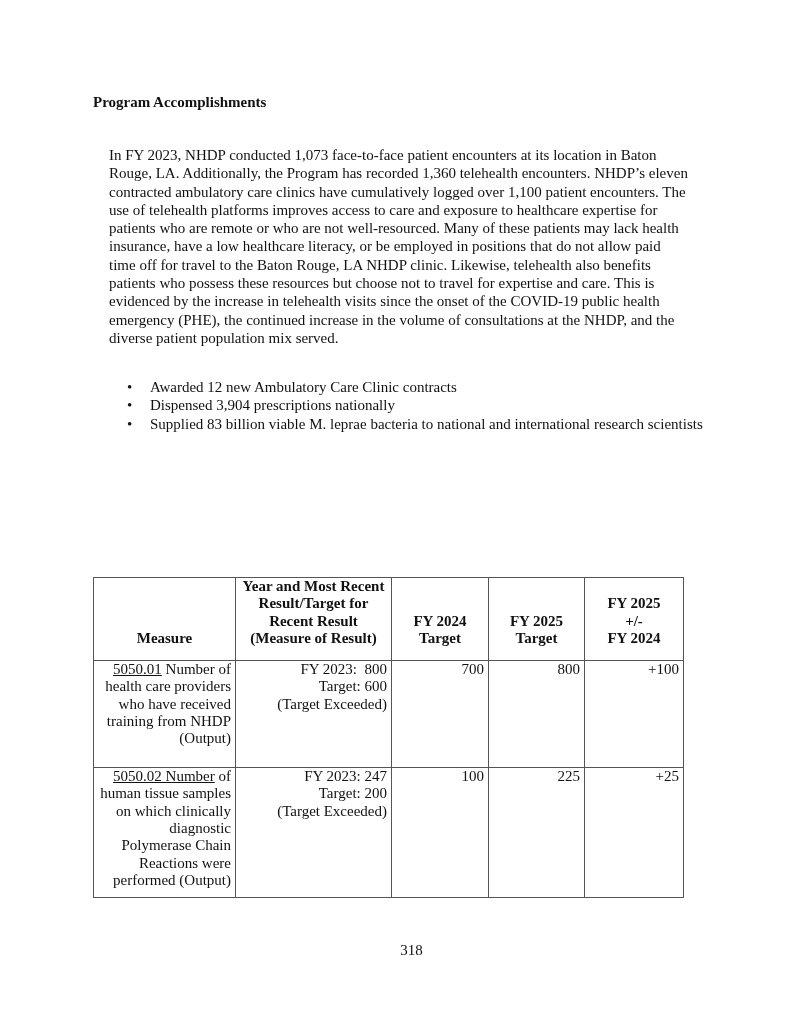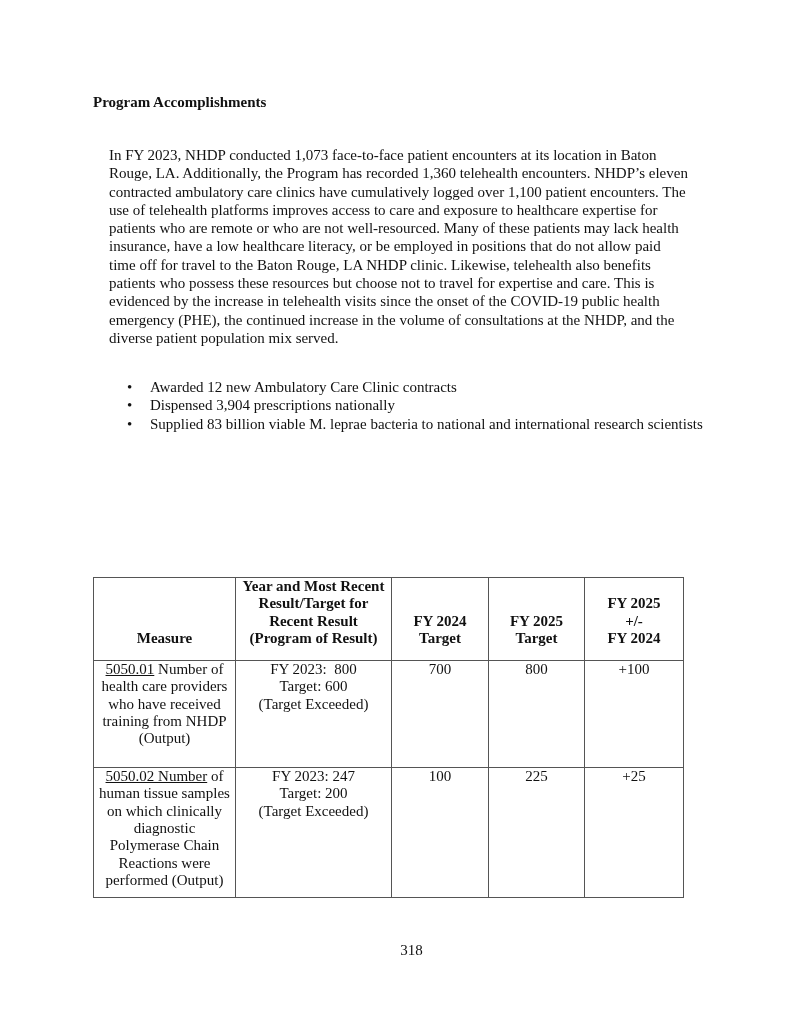--- a/index.html
+++ b/index.html
@@ -6,21 +6,21 @@
   body { width: 791px; height: 1024px; position: relative; overflow: hidden;
          font-family: "Liberation Serif", "DejaVu Serif", serif; color: #111; }
   .page { position: absolute; left: 0; top: 0; width: 791px; height: 1024px; }
   .h { position: absolute; left: 93px; font-weight: bold; font-size: 15px; }
   .para { position: absolute; left: 93px; width: 612px; font-size: 15px; line-height: 18.3px; }
   .para p { margin: 16px; }
   ul.bullets { position: absolute; left: 104px; top: 378px; width: 600px; margin: 0; padding: 0; list-style: none; font-size: 15px; line-height: 18.3px; }
   ul.bullets li { position: relative; padding-left: 46px; }
   ul.bullets li::before { content: "\2022"; position: absolute; left: 23px; top: 0; }
   table.ot { position: absolute; left: 93px; top: 577px; border-collapse: collapse; font-size: 15px; line-height: 17.3px; }
-  table.ot th, table.ot td { border: 1.5px solid #555; vertical-align: top; padding: 0 4px; text-align: center; }
+  table.ot th, table.ot td { border: 1.5px solid #555; vertical-align: top; padding: 0 4px; text-align: right; }
   table.ot th { font-weight: bold; text-align: center; vertical-align: bottom; padding-bottom: 13px; }
   .u { text-decoration: underline; }
   .pnum { position: absolute; left: 0; width: 791px; top: 942px; text-align: center; font-size: 15px; margin-left: 16px; }
 </style>
 </head>
 <body>
 
 <div class="page">
 
   <div class="h" style="top:94px;">Program Accomplishments</div>
@@ -47,21 +47,21 @@
     </colgroup>
     <thead>
       <tr style="height:80px;">
         <th>
           <span>Measure</span>
         </th>
         <th>
           <span>Year and Most Recent</span><br>
           <span>Result/Target for</span><br>
           <span>Recent Result</span><br>
-          <span>(Program of Result)</span>
+          <span>(Measure of Result)</span>
         </th>
         <th>
           <span>FY 2024</span><br>
           <span>Target</span>
         </th>
         <th>
           <span>FY 2025</span><br>
           <span>Target</span>
         </th>
         <th>

